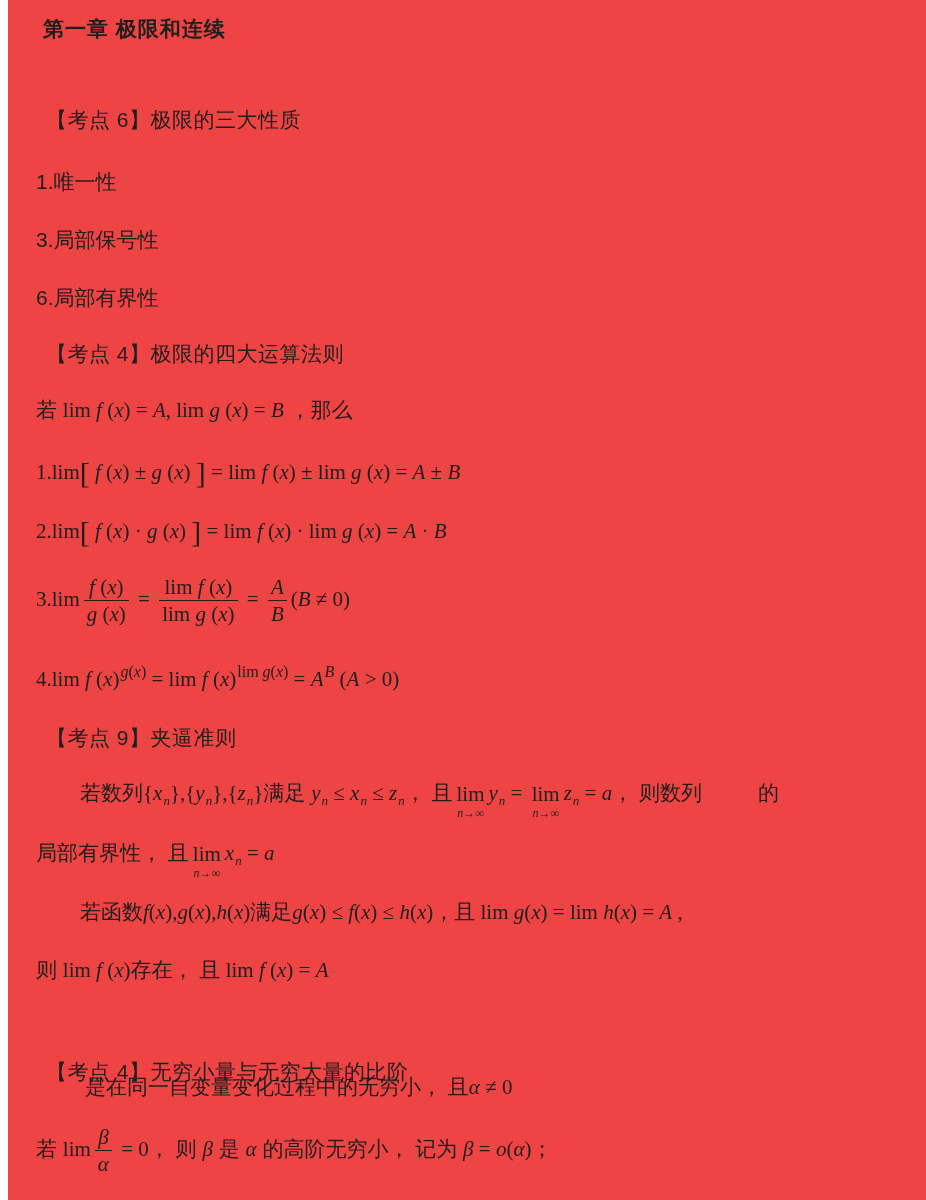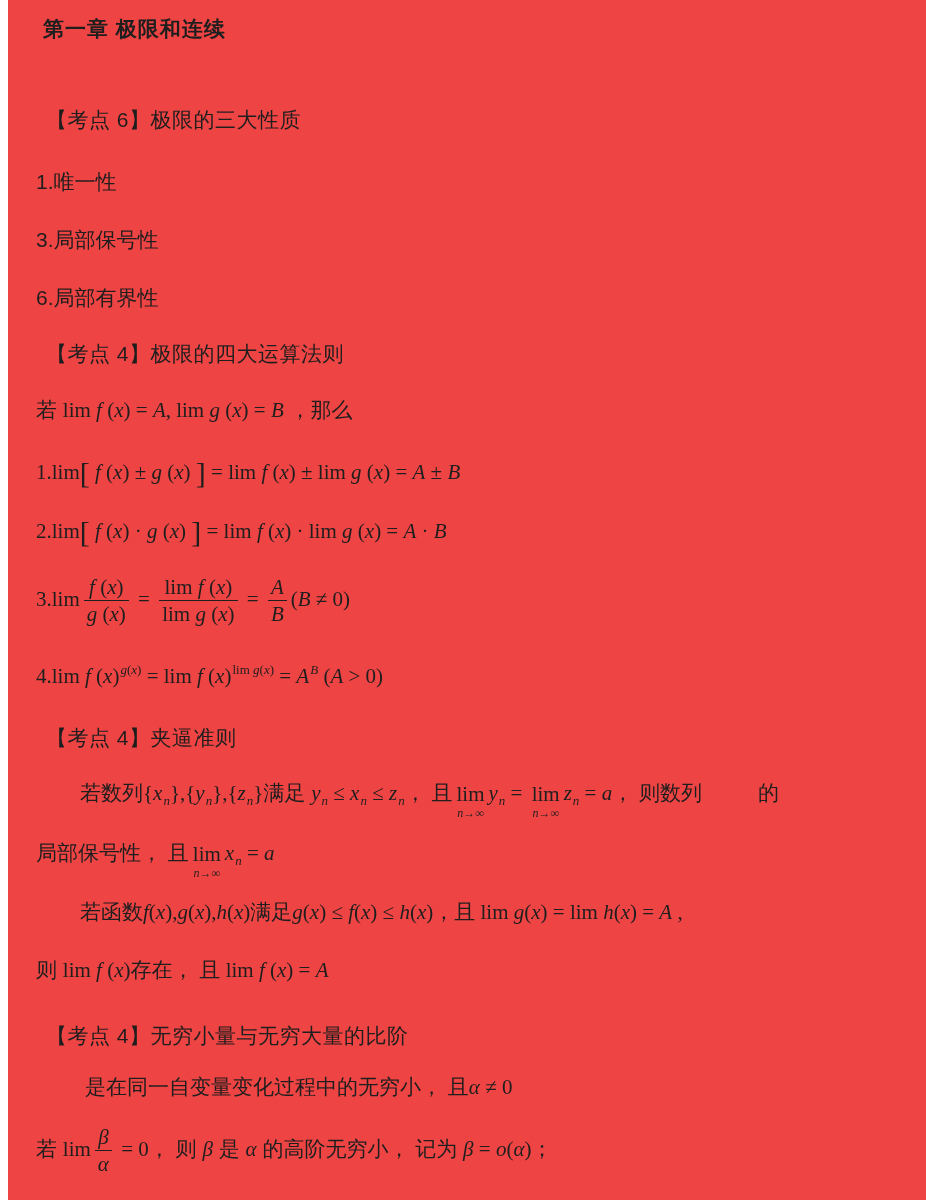--- a/index.html
+++ b/index.html
@@ -25,21 +25,21 @@
   .t-heading { font-size: 21px; letter-spacing: 0.5px; }
   .t-body    { font-size: 21px; text-align: center; }
   .t-formula { font-size: 21px; font-family: "Liberation Serif", serif; }
 
   
   .mc { font-family: "Liberation Sans", sans-serif; font-size: 21px; }
   .mr { font-family: "Liberation Serif", serif; }
   .mi { font-family: "Liberation Serif", serif; font-style: italic; }
   .mb { font-size: 30px; vertical-align: -4px; font-weight: 400; }
   .msub { font-size: 13px; vertical-align: -5px; margin-left: 1px; }
-  .msup { font-size: 13px; vertical-align: 9px; margin-left: 1px; }
+  .msup { font-size: 16px; vertical-align: 9px; margin-left: 1px; }
   .mfrac { display: inline-block; vertical-align: middle; text-align: center; margin: 0 4px; }
   .mnum, .mden { display: block; padding: 0 3px; line-height: 1.25; }
   .mden { border-top: 1.4px solid #1e1e1e; }
   .mlimu {
     display: inline-flex; flex-direction: column; align-items: center;
     vertical-align: middle; margin: 0 4px; line-height: 1;
     position: relative; top: 6px;
   }
   .mlw { font-size: 21px; }
   .mlu { font-size: 12px; font-style: italic; margin-top: 2px; }
@@ -54,31 +54,31 @@
       <div class="line t-heading" style="left: 38px; top: 106px;"><span class="mc">【考点 6】极限的三大性质</span></div>
       <div class="line t-body" style="left: 28px; top: 168px;"><span class="mc">1.唯一性</span></div>
       <div class="line t-body" style="left: 28px; top: 226px;"><span class="mc">3.局部保号性</span></div>
       <div class="line t-body" style="left: 28px; top: 284px;"><span class="mc">6.局部有界性</span></div>
       <div class="line t-heading" style="left: 38px; top: 340px;"><span class="mc">【考点 4】极限的四大运算法则</span></div>
       <div class="line t-formula" style="left: 28px; top: 396px;"><span class="mc">若 </span><span class="mr">lim </span><span class="mi">f</span><span class="mr"> (</span><span class="mi">x</span><span class="mr">) = </span><span class="mi">A</span><span class="mr">, lim </span><span class="mi">g</span><span class="mr"> (</span><span class="mi">x</span><span class="mr">) = </span><span class="mi">B</span><span class="mc"> ，那么</span></div>
       <div class="line t-formula" style="left: 28px; top: 453px;"><span class="mr">1.lim</span><span class="mb">[</span><span class="mr"> </span><span class="mi">f</span><span class="mr"> (</span><span class="mi">x</span><span class="mr">) ± </span><span class="mi">g</span><span class="mr"> (</span><span class="mi">x</span><span class="mr">) </span><span class="mb">]</span><span class="mr"> = lim </span><span class="mi">f</span><span class="mr"> (</span><span class="mi">x</span><span class="mr">) ± lim </span><span class="mi">g</span><span class="mr"> (</span><span class="mi">x</span><span class="mr">) = </span><span class="mi">A</span><span class="mr"> ± </span><span class="mi">B</span></div>
       <div class="line t-formula" style="left: 28px; top: 512px;"><span class="mr">2.lim</span><span class="mb">[</span><span class="mr"> </span><span class="mi">f</span><span class="mr"> (</span><span class="mi">x</span><span class="mr">) · </span><span class="mi">g</span><span class="mr"> (</span><span class="mi">x</span><span class="mr">) </span><span class="mb">]</span><span class="mr"> = lim </span><span class="mi">f</span><span class="mr"> (</span><span class="mi">x</span><span class="mr">) · lim </span><span class="mi">g</span><span class="mr"> (</span><span class="mi">x</span><span class="mr">) = </span><span class="mi">A</span><span class="mr"> · </span><span class="mi">B</span></div>
       <div class="line t-formula" style="left: 28px; top: 574px;"><span class="mr">3.lim</span><span class="mfrac"><span class="mnum"><span class="mi">f</span><span class="mr"> (</span><span class="mi">x</span><span class="mr">)</span></span><span class="mden"><span class="mi">g</span><span class="mr"> (</span><span class="mi">x</span><span class="mr">)</span></span></span><span class="mr"> = </span><span class="mfrac"><span class="mnum"><span class="mr">lim </span><span class="mi">f</span><span class="mr"> (</span><span class="mi">x</span><span class="mr">)</span></span><span class="mden"><span class="mr">lim </span><span class="mi">g</span><span class="mr"> (</span><span class="mi">x</span><span class="mr">)</span></span></span><span class="mr"> = </span><span class="mfrac"><span class="mnum"><span class="mi">A</span></span><span class="mden"><span class="mi">B</span></span></span><span class="mr">(</span><span class="mi">B</span><span class="mr"> ≠ 0)</span></div>
       <div class="line t-formula" style="left: 28px; top: 661px;"><span class="mr">4.lim </span><span class="mi">f</span><span class="mr"> (</span><span class="mi">x</span><span class="mr">)</span><span class="msup"><span class="mi">g</span><span class="mr">(</span><span class="mi">x</span><span class="mr">)</span></span><span class="mr"> = lim </span><span class="mi">f</span><span class="mr"> (</span><span class="mi">x</span><span class="mr">)</span><span class="msup"><span class="mr">lim </span><span class="mi">g</span><span class="mr">(</span><span class="mi">x</span><span class="mr">)</span></span><span class="mr"> = </span><span class="mi">A</span><span class="msup"><span class="mi">B</span></span><span class="mr"> (</span><span class="mi">A</span><span class="mr"> &gt; 0)</span></div>
-      <div class="line t-heading" style="left: 38px; top: 724px;"><span class="mc">【考点 4】夹逼准则</span></div>
+      <div class="line t-heading" style="left: 38px; top: 724px;"><span class="mc">【考点 9】夹逼准则</span></div>
       <div class="line t-formula" style="left: 72px; top: 778px;"><span class="mc">若数列</span><span class="mr">{</span><span class="mi">x</span><span class="msub"><span class="mi">n</span></span><span class="mr">},{</span><span class="mi">y</span><span class="msub"><span class="mi">n</span></span><span class="mr">},{</span><span class="mi">z</span><span class="msub"><span class="mi">n</span></span><span class="mr">}</span><span class="mc">满足 </span><span class="mi">y</span><span class="msub"><span class="mi">n</span></span><span class="mr"> ≤ </span><span class="mi">x</span><span class="msub"><span class="mi">n</span></span><span class="mr"> ≤ </span><span class="mi">z</span><span class="msub"><span class="mi">n</span></span><span class="mc">， 且</span><span class="mlimu">
           <span class="mlw">lim</span>
           <span class="mlu">n→∞</span>
         </span><span class="mi">y</span><span class="msub"><span class="mi">n</span></span><span class="mr"> = </span><span class="mlimu">
           <span class="mlw">lim</span>
           <span class="mlu">n→∞</span>
         </span><span class="mi">z</span><span class="msub"><span class="mi">n</span></span><span class="mr"> = </span><span class="mi">a</span><span class="mc">， 则数列</span><span class="mgap"></span><span class="mc">的</span></div>
-      <div class="line t-formula" style="left: 28px; top: 838px;"><span class="mc">局部保号性， 且</span><span class="mlimu">
+      <div class="line t-formula" style="left: 28px; top: 838px;"><span class="mc">局部有界性， 且</span><span class="mlimu">
           <span class="mlw">lim</span>
           <span class="mlu">n→∞</span>
         </span><span class="mi">x</span><span class="msub"><span class="mi">n</span></span><span class="mr"> = </span><span class="mi">a</span></div>
       <div class="line t-formula" style="left: 72px; top: 898px;"><span class="mc">若函数</span><span class="mi">f</span><span class="mr">(</span><span class="mi">x</span><span class="mr">),</span><span class="mi">g</span><span class="mr">(</span><span class="mi">x</span><span class="mr">),</span><span class="mi">h</span><span class="mr">(</span><span class="mi">x</span><span class="mr">)</span><span class="mc">满足</span><span class="mi">g</span><span class="mr">(</span><span class="mi">x</span><span class="mr">) ≤ </span><span class="mi">f</span><span class="mr">(</span><span class="mi">x</span><span class="mr">) ≤ </span><span class="mi">h</span><span class="mr">(</span><span class="mi">x</span><span class="mr">)</span><span class="mc">，且</span><span class="mr"> lim </span><span class="mi">g</span><span class="mr">(</span><span class="mi">x</span><span class="mr">) = lim </span><span class="mi">h</span><span class="mr">(</span><span class="mi">x</span><span class="mr">) = </span><span class="mi">A</span><span class="mr"> ,</span></div>
       <div class="line t-formula" style="left: 28px; top: 956px;"><span class="mc">则 </span><span class="mr">lim </span><span class="mi">f</span><span class="mr"> (</span><span class="mi">x</span><span class="mr">)</span><span class="mc">存在， 且</span><span class="mr"> lim </span><span class="mi">f</span><span class="mr"> (</span><span class="mi">x</span><span class="mr">) = </span><span class="mi">A</span></div>
-      <div class="line t-heading" style="left: 38px; top: 1022px;"><span class="mc">【考点 4】无穷小量与无穷大量的比阶</span></div>
+      <div class="line t-heading" style="left: 38px; top: 1058px;"><span class="mc">【考点 4】无穷小量与无穷大量的比阶</span></div>
       <div class="line t-formula" style="left: 77px; top: 1073px;"><span class="mc">是在同一自变量变化过程中的无穷小， 且</span><span class="mi">α</span><span class="mr"> ≠ 0</span></div>
       <div class="line t-formula" style="left: 28px; top: 1124px;"><span class="mc">若 </span><span class="mr">lim</span><span class="mfrac"><span class="mnum"><span class="mi">β</span></span><span class="mden"><span class="mi">α</span></span></span><span class="mr"> = 0</span><span class="mc">， 则 </span><span class="mi">β</span><span class="mc"> 是 </span><span class="mi">α</span><span class="mc"> 的高阶无穷小， 记为 </span><span class="mi">β</span><span class="mr"> = </span><span class="mi">o</span><span class="mr">(</span><span class="mi">α</span><span class="mr">)</span><span class="mc">；</span></div>
     </div>
 </div>
 
 </body></html>

